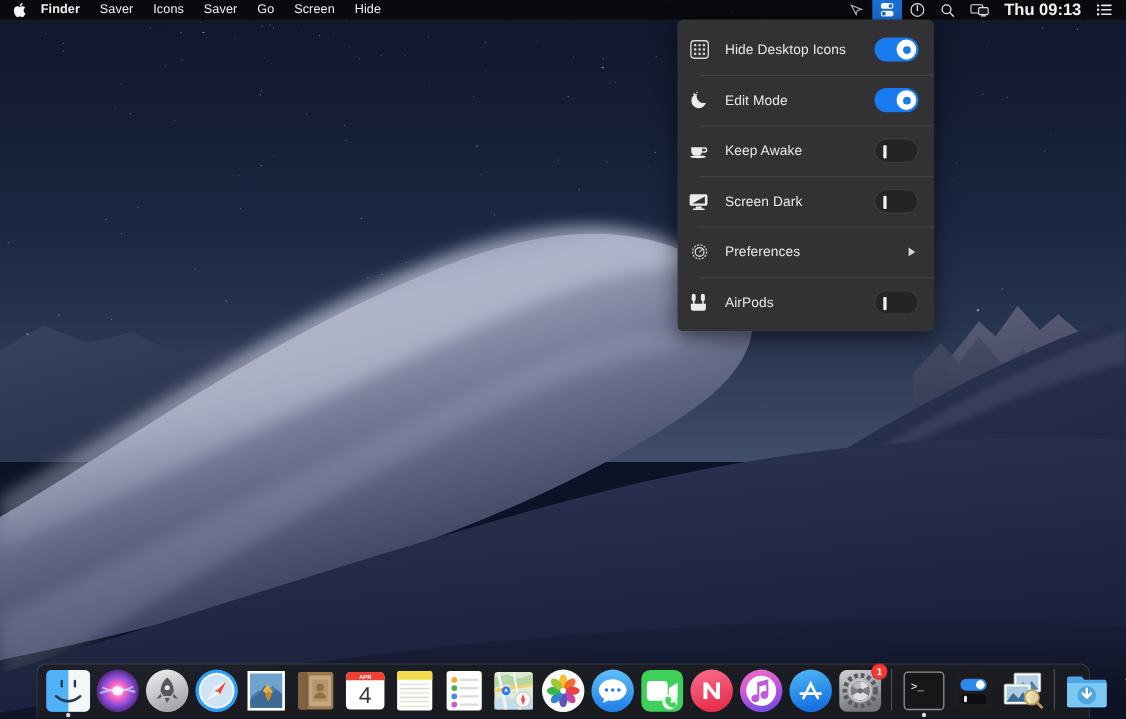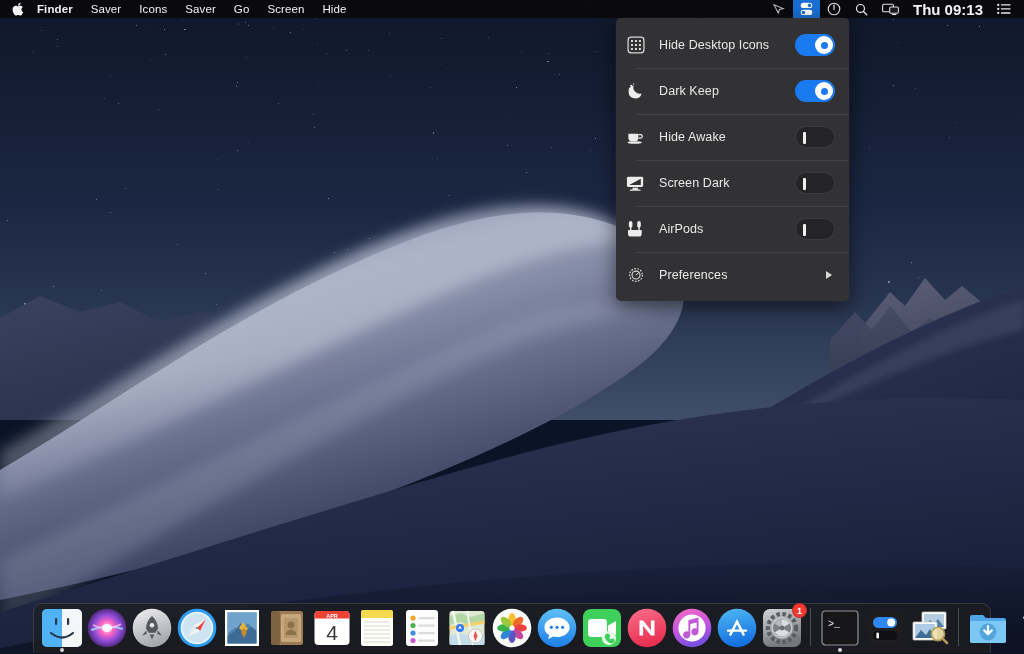--- a/index.html
+++ b/index.html
@@ -460,83 +460,83 @@
 
   <div class="prow">
     <span class="prow-icon">
       <svg width="18" height="18" viewBox="0 0 20 20">
         <path fill="#ececed" d="M16.3 12.7A7.2 7.2 0 0 1 7.4 3.6a7.4 7.4 0 1 0 8.9 9.1z"></path>
         <circle cx="4.6" cy="4.1" r="1.1" fill="#ececed"></circle>
         <circle cx="7.4" cy="2.1" r="0.7" fill="#ececed"></circle>
         <circle cx="2.6" cy="7.1" r="0.6" fill="#ececed"></circle>
       </svg>
     </span>
-    <span class="prow-label">Dark Keep</span>
+    <span class="prow-label">Edit Mode</span>
     <span class="tog on">
         <span class="knob"></span>
       </span>
   </div>
 
   <div class="prow">
     <span class="prow-icon">
       <svg width="19" height="18" viewBox="0 0 21 20">
         <path fill="#ececed" d="M2.6 6.4h11.1v4.1a4.3 4.3 0 0 1-4.3 4.3H6.9a4.3 4.3 0 0 1-4.3-4.3z"></path>
         <path fill="none" stroke="#ececed" stroke-width="1.4" d="M13.9 7.3h2.2a2 2 0 0 1 0 4h-2.2"></path>
         <ellipse cx="9.6" cy="16.1" rx="8.1" ry="1.5" fill="#ececed"></ellipse>
       </svg>
     </span>
-    <span class="prow-label">Hide Awake</span>
+    <span class="prow-label">Keep Awake</span>
     <span class="tog off">
         <span class="knob"></span>
       </span>
   </div>
 
   <div class="prow">
     <span class="prow-icon">
       <svg width="19" height="18" viewBox="0 0 21 20">
         <rect x="1" y="3" width="18" height="11.4" rx="1.6" fill="#ececed"></rect>
         <path fill="#323234" d="M3.6 12.2 L16.4 5.2 L16.4 12.2 Z"></path>
         <rect x="7.2" y="15.2" width="6" height="2.4" fill="#ececed"></rect>
         <rect x="4.2" y="17.2" width="12" height="1.5" rx="0.7" fill="#ececed"></rect>
       </svg>
     </span>
     <span class="prow-label">Screen Dark</span>
     <span class="tog off">
         <span class="knob"></span>
       </span>
+  </div>
+
+  <div class="prow">
+    <span class="prow-icon">
+      <svg width="18" height="18" viewBox="0 0 20 20">
+        <g fill="none" stroke="#d6d6d7" stroke-width="1.3">
+          <circle cx="10" cy="10" r="7.1" stroke-dasharray="1.9 1.5"></circle>
+          <circle cx="10" cy="10" r="4.4"></circle>
+        </g>
+        <line x1="10" y1="10" x2="13.1" y2="7.2" stroke="#d6d6d7" stroke-width="1.1" stroke-linecap="round"></line>
+      </svg>
+    </span>
+    <span class="prow-label">Preferences</span>
+    <span class="submenu-arrow"></span>
   </div>
 
   <div class="prow">
     <span class="prow-icon">
       <svg width="19" height="18" viewBox="0 0 21 20">
         <rect x="3.1" y="1.2" width="4" height="7.4" rx="2" fill="#ececed"></rect>
         <rect x="12.4" y="1.2" width="4" height="7.4" rx="2" fill="#ececed"></rect>
         <rect x="4.4" y="7.6" width="1.5" height="4.2" fill="#ececed"></rect>
         <rect x="13.7" y="7.6" width="1.5" height="4.2" fill="#ececed"></rect>
         <path d="M2.2 11.2h15.2v4a3.2 3.2 0 0 1-3.2 3.2H5.4a3.2 3.2 0 0 1-3.2-3.2z" fill="#ececed"></path>
       </svg>
     </span>
     <span class="prow-label">AirPods</span>
     <span class="tog off">
         <span class="knob"></span>
       </span>
-  </div>
-
-  <div class="prow">
-    <span class="prow-icon">
-      <svg width="18" height="18" viewBox="0 0 20 20">
-        <g fill="none" stroke="#d6d6d7" stroke-width="1.3">
-          <circle cx="10" cy="10" r="7.1" stroke-dasharray="1.9 1.5"></circle>
-          <circle cx="10" cy="10" r="4.4"></circle>
-        </g>
-        <line x1="10" y1="10" x2="13.1" y2="7.2" stroke="#d6d6d7" stroke-width="1.1" stroke-linecap="round"></line>
-      </svg>
-    </span>
-    <span class="prow-label">Preferences</span>
-    <span class="submenu-arrow"></span>
   </div>
 </div>
 
 <div id="dock">
 
   <div class="dock-item">
     <div class="dock-ico">
       <svg width="40" height="40" viewBox="0 0 40 40">
         <rect x="0" y="1" width="40" height="38" rx="5" fill="#2b8ced"></rect>
         <path d="M20 1 H35 a5 5 0 0 1 5 5 V34 a5 5 0 0 1-5 5 H20 Z" fill="#f4f6f8"></path>

